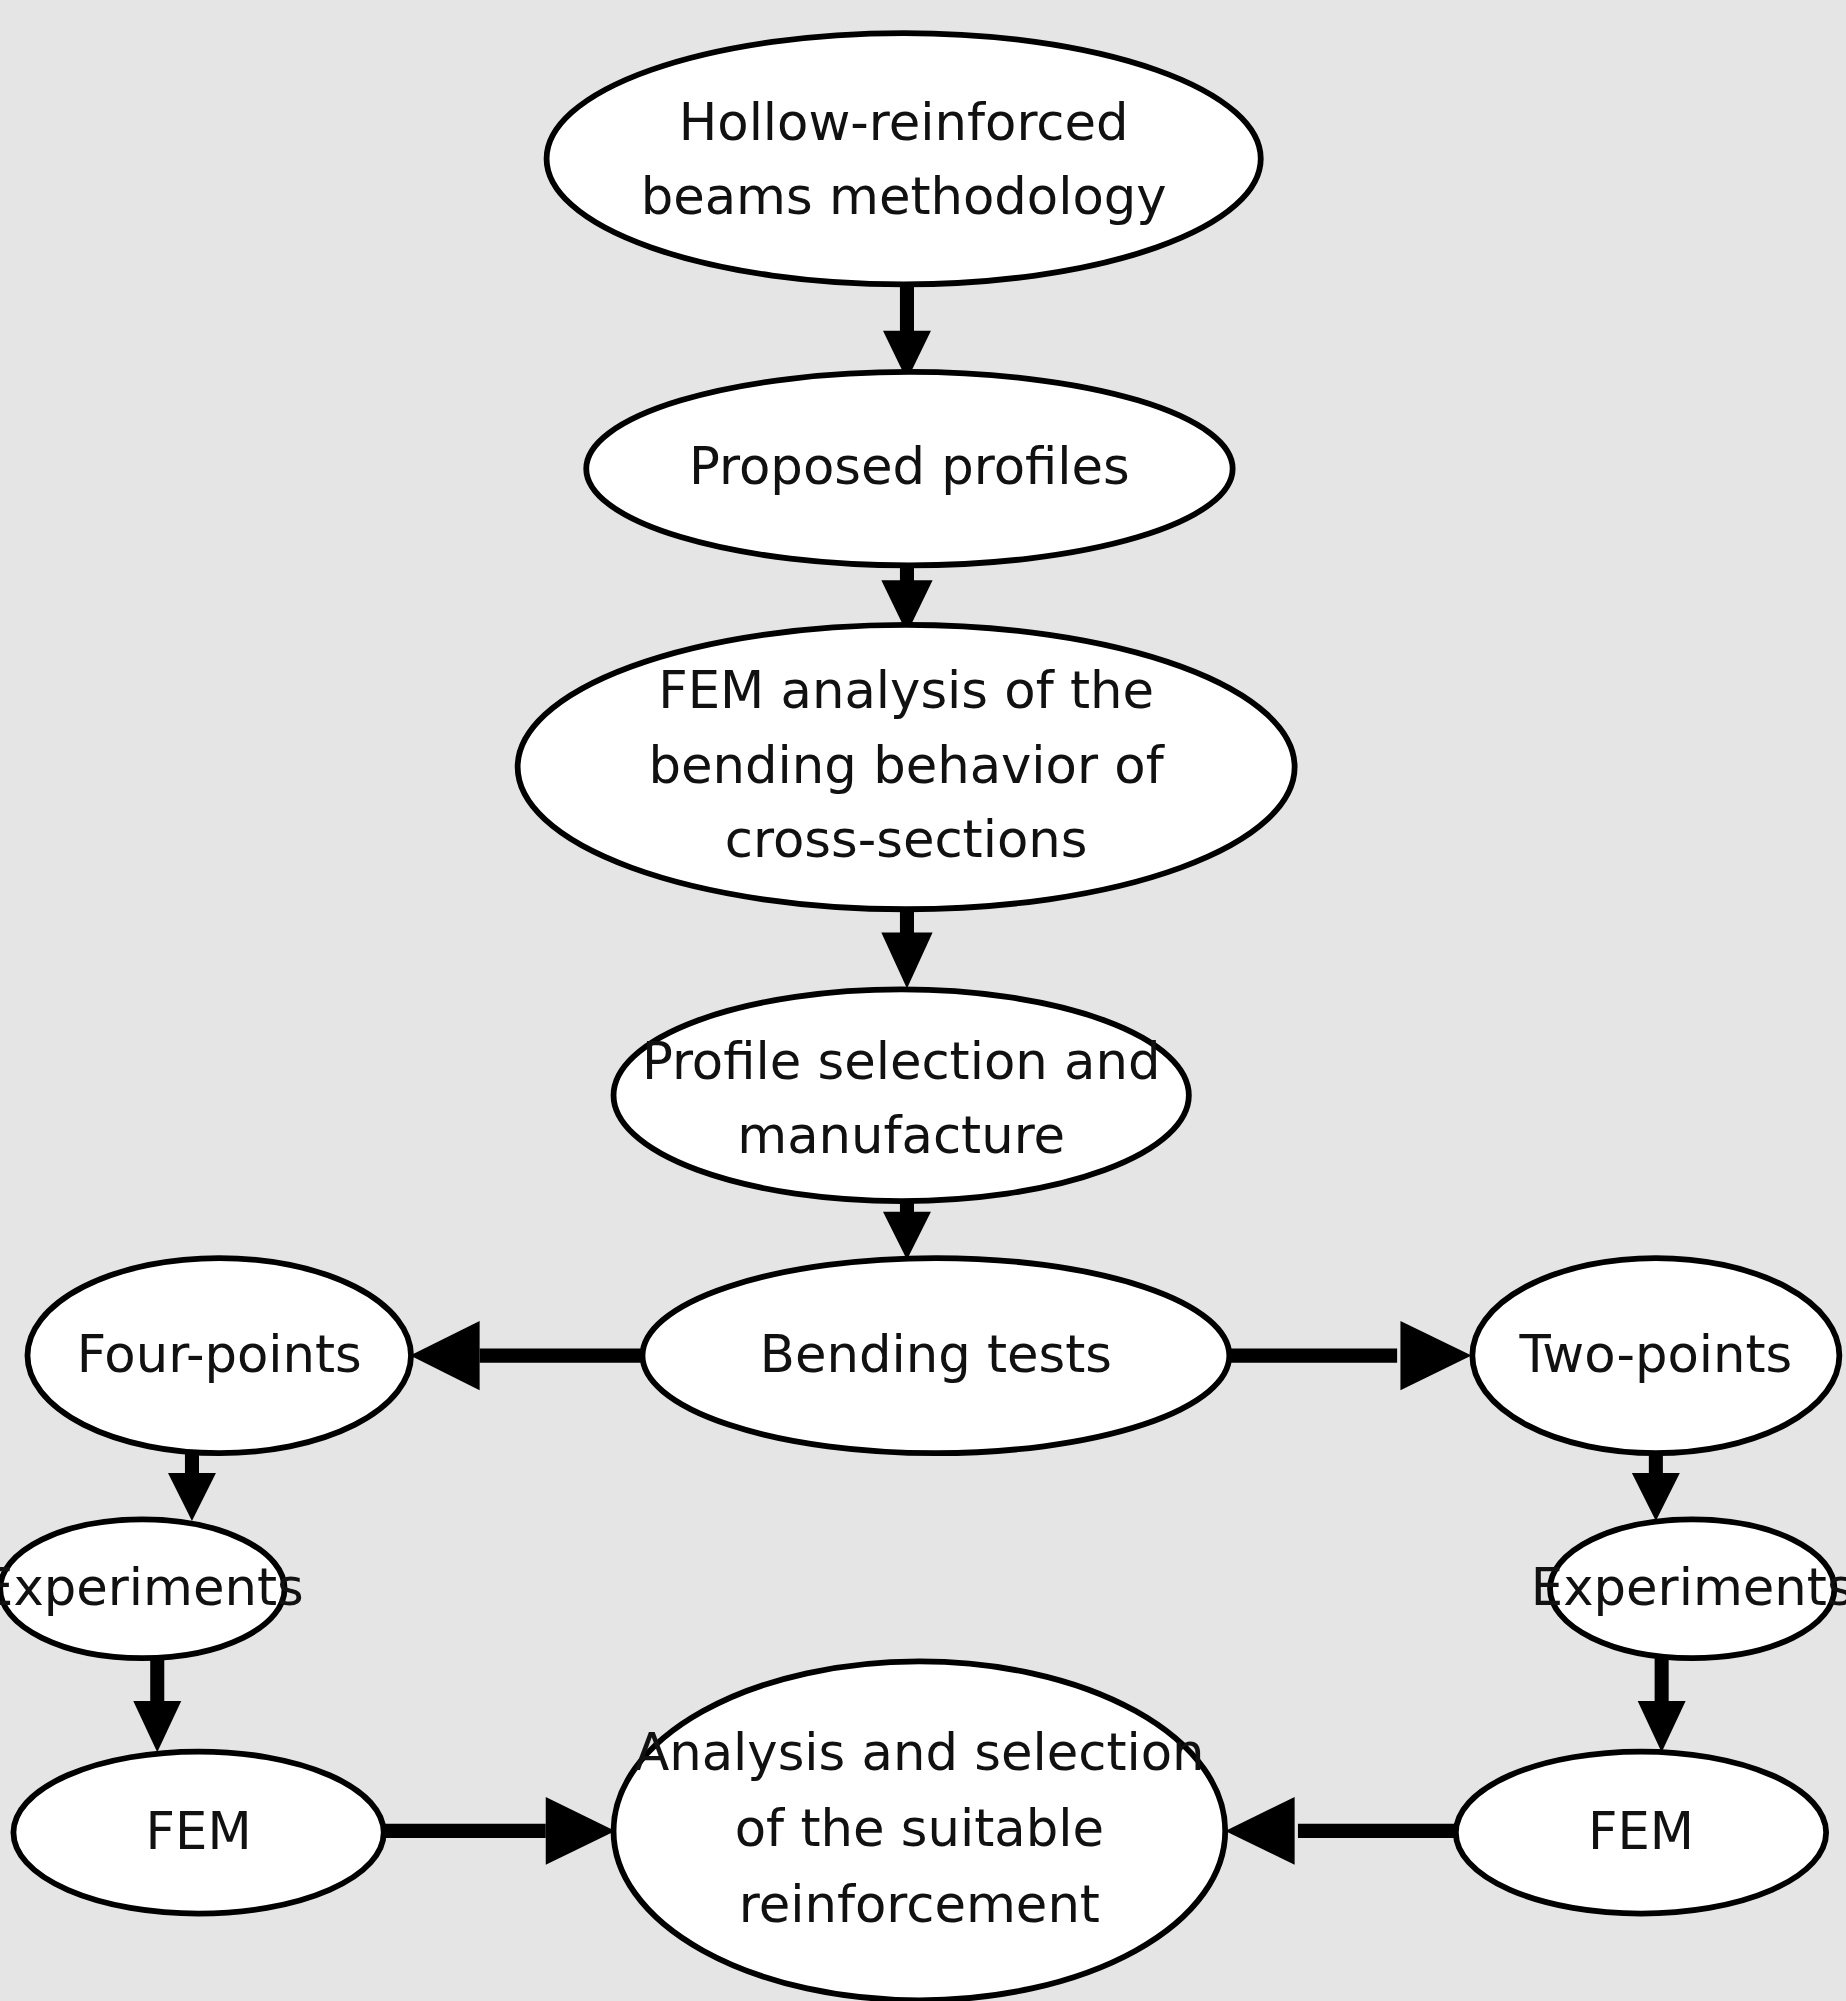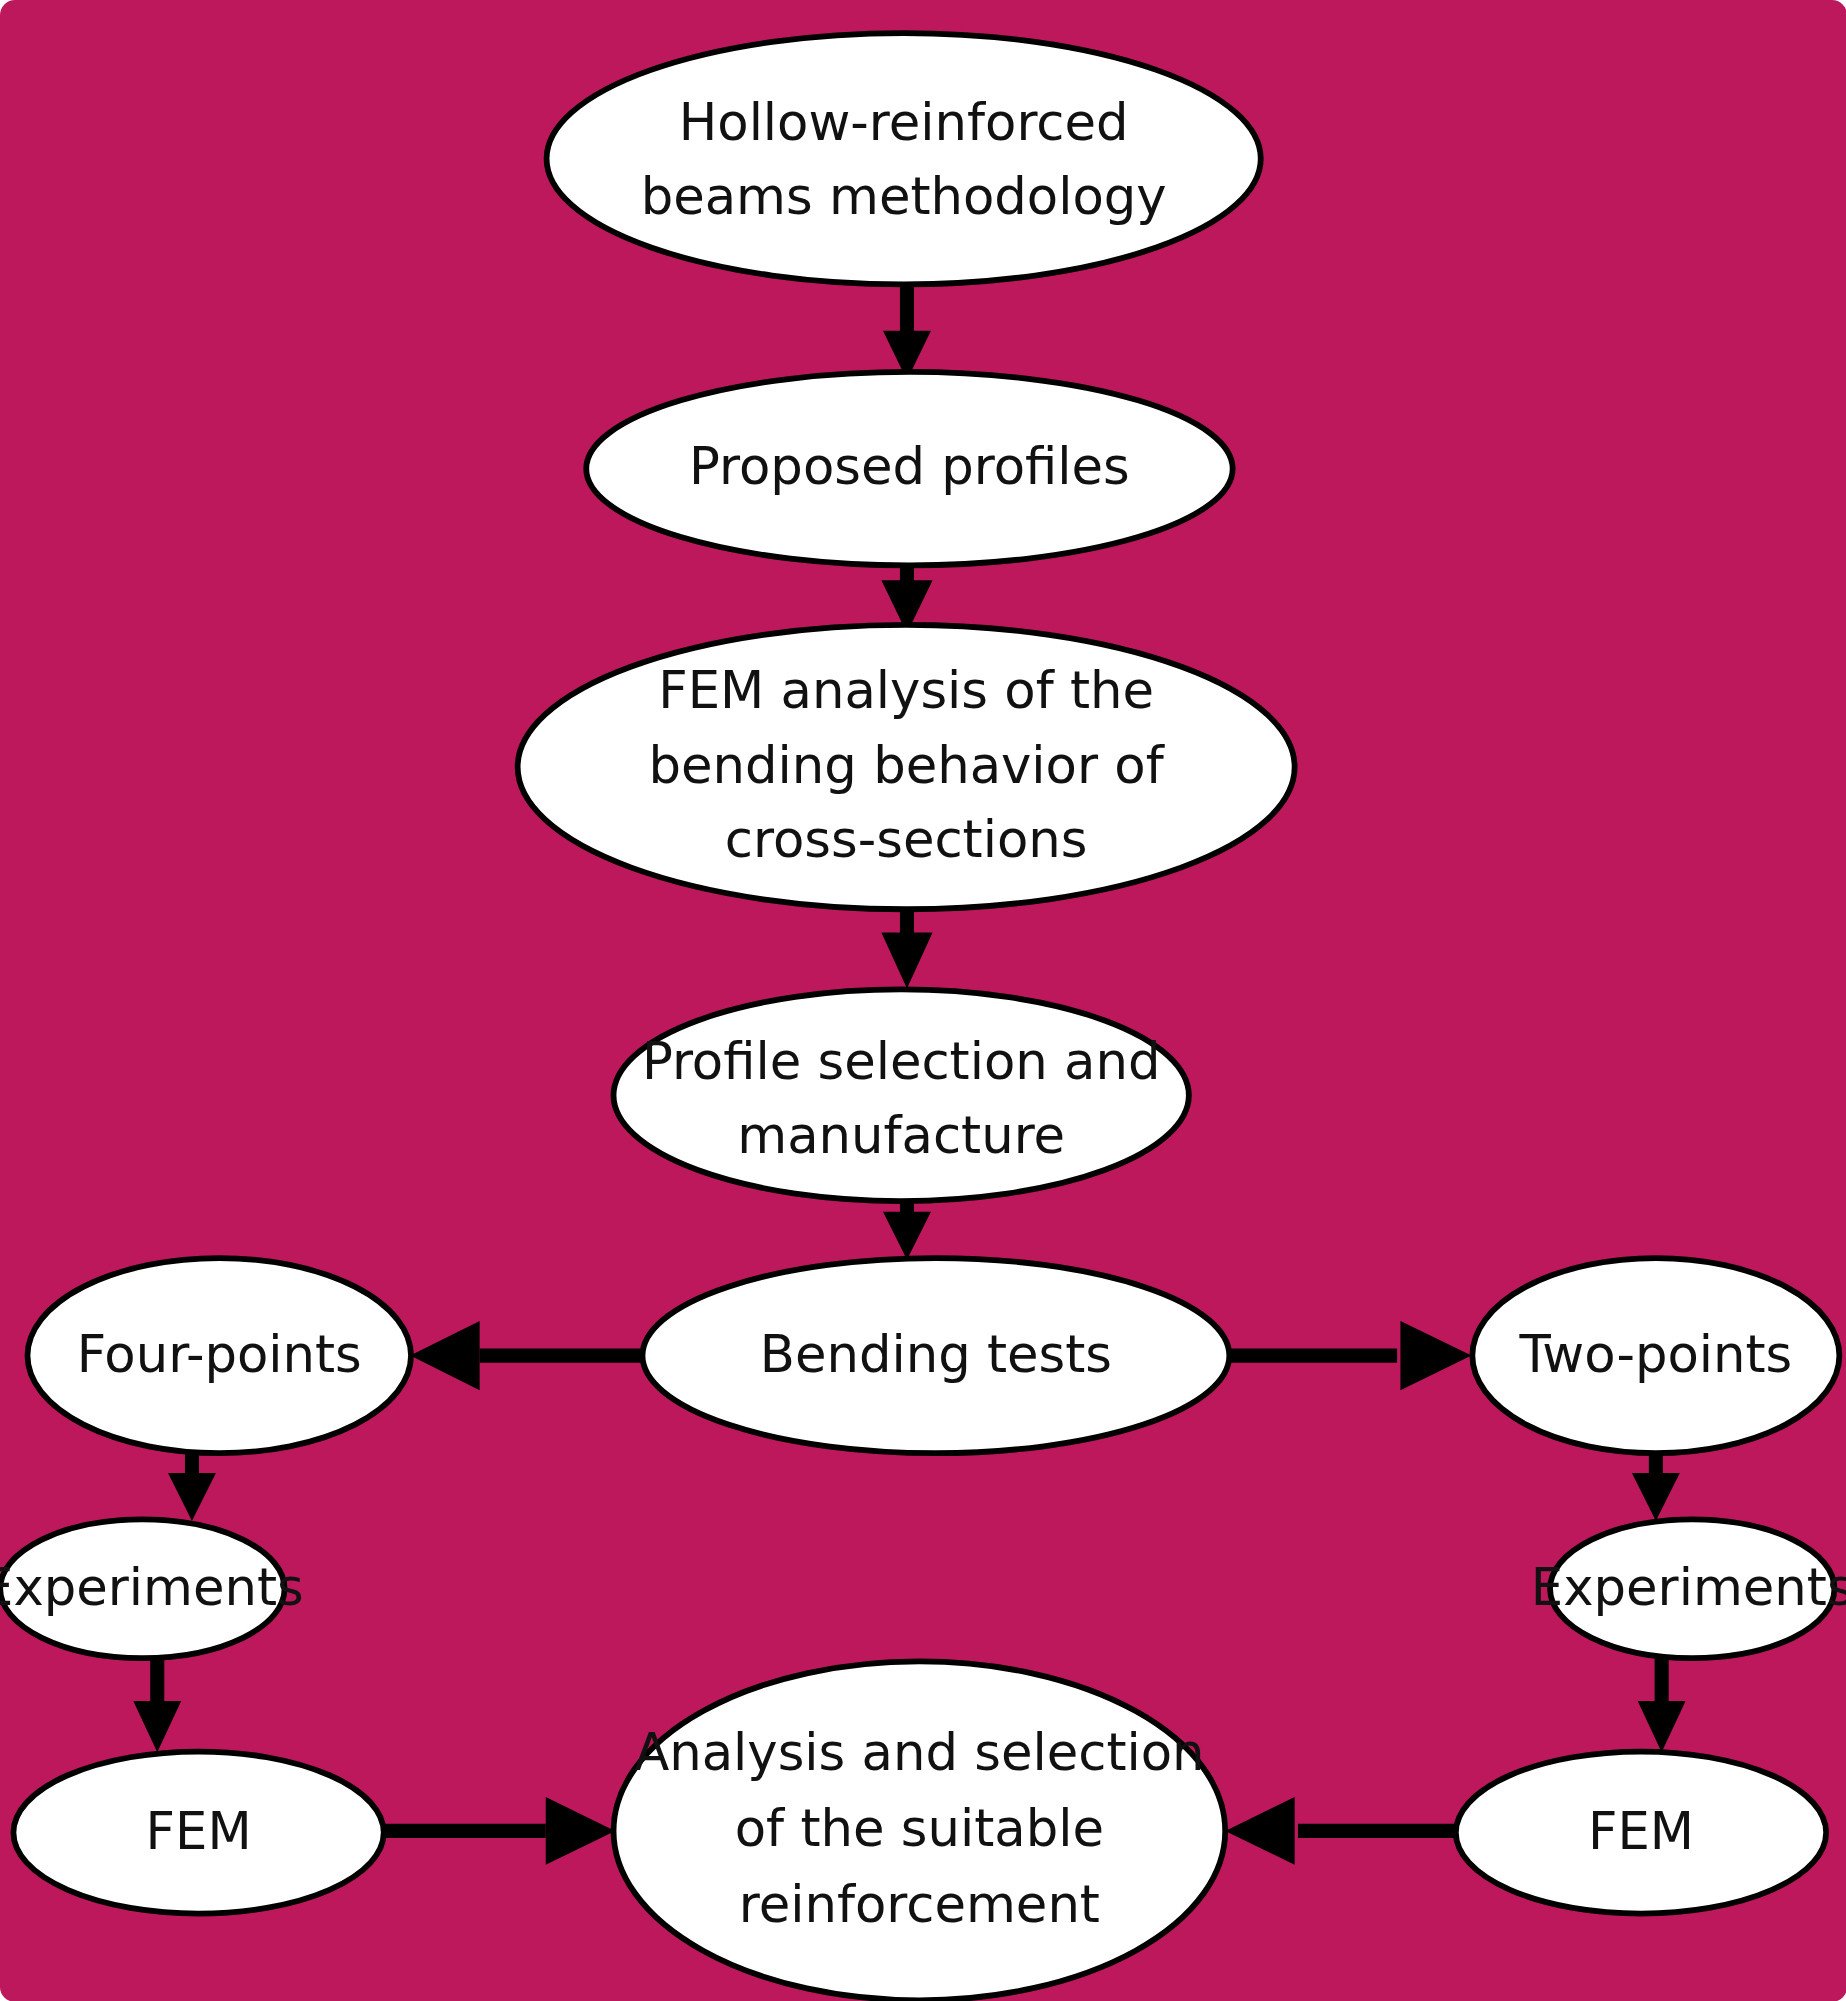--- a/index.html
+++ b/index.html
@@ -10,22 +10,21 @@
   body {
     width: 1847px;
     height: 2002px;
     font-family: "DejaVu Sans", sans-serif;
     overflow: hidden;
   }
   #flowchart-root {
     position: relative;
     width: 1847px;
     height: 2002px;
-    background: #be185d;
-    border-radius: 15px;
+    background: #e5e5e5;
   }
   svg#flow-svg {
     position: absolute;
     top: 0;
     left: 0;
     width: 1847px;
     height: 2002px;
     display: block;
   }
   .node-ellipse {

